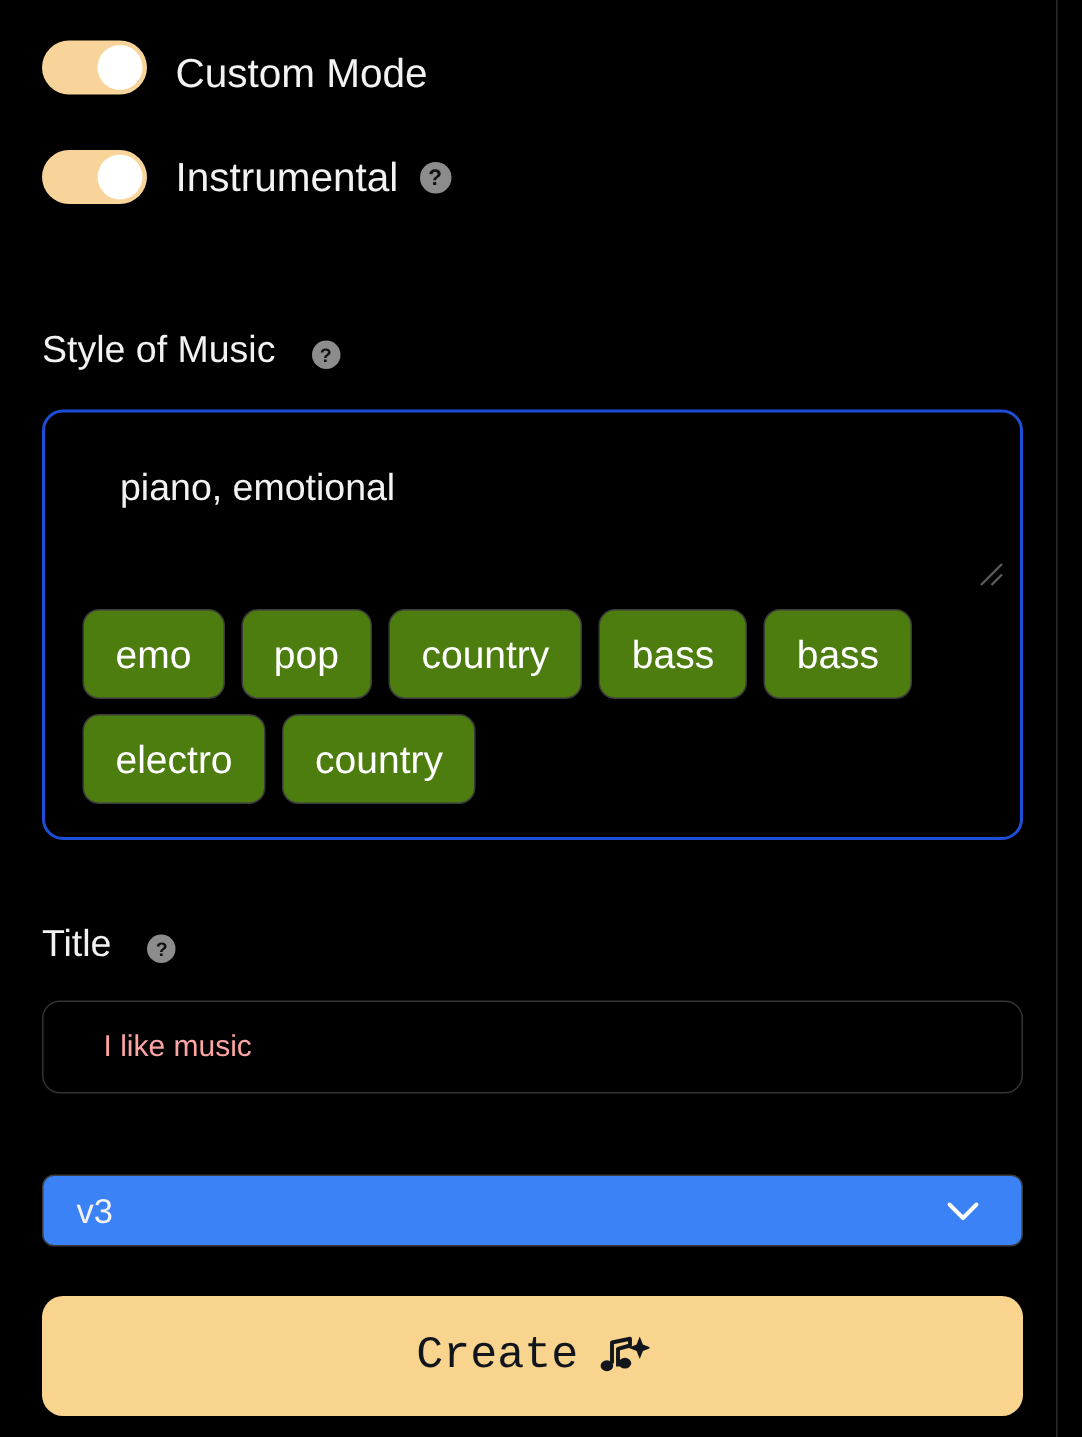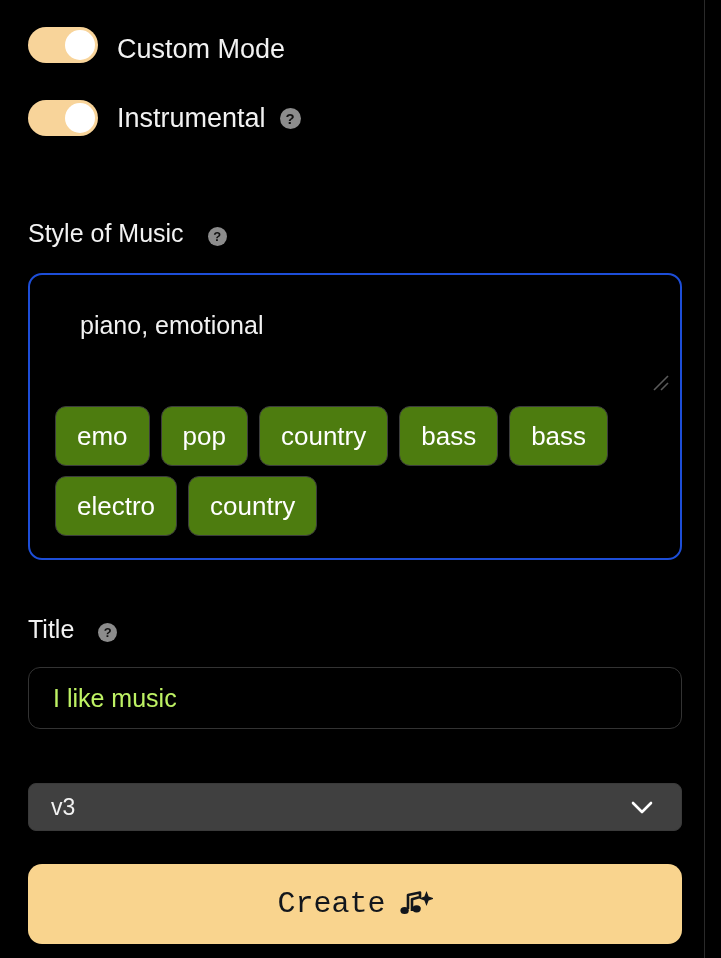--- a/index.html
+++ b/index.html
@@ -169,35 +169,35 @@
   .title-input {
     position: absolute;
     left: 28px;
     top: 667px;
     width: 654px;
     height: 62px;
     background: #000000;
     border: 1px solid #333333;
     border-radius: 12px;
     outline: none;
-    color: #bef264;
-    font-size: 25px;
-    font-family: "Liberation Sans", sans-serif;
-    padding: 0 24px;
+    color: #fca5a5;
+    font-size: 20px;
+    font-family: "Liberation Sans", sans-serif;
+    padding: 0 40px;
   }
   .title-input::placeholder { color: #6a6a6a; }
 
   
   .version-select {
     position: absolute;
     left: 28px;
     top: 783px;
     width: 654px;
     height: 48px;
-    background: #404040;
+    background: #3b82f6;
     border: 1px solid #3a3a3a;
     border-radius: 8px;
     display: flex;
     align-items: center;
     padding: 0 28px 0 22px;
     cursor: pointer;
   }
   .version-select .value {
     color: #f2f2f2;
     font-size: 23px;

